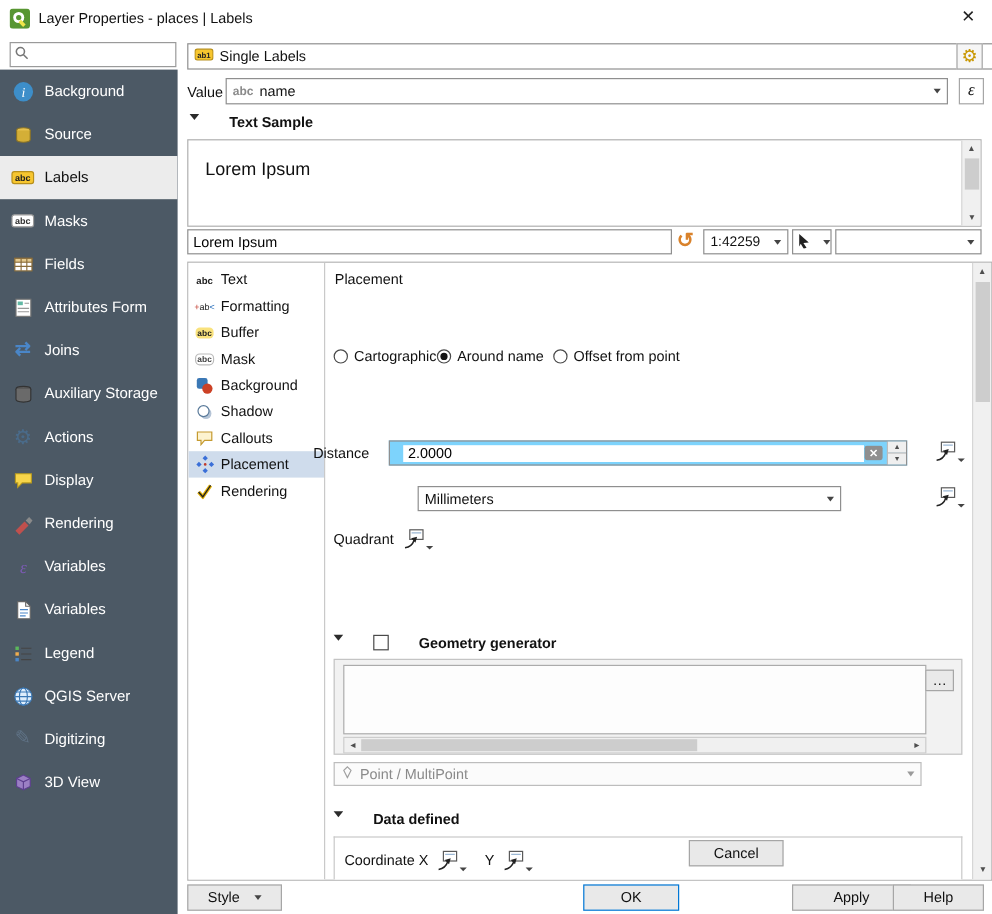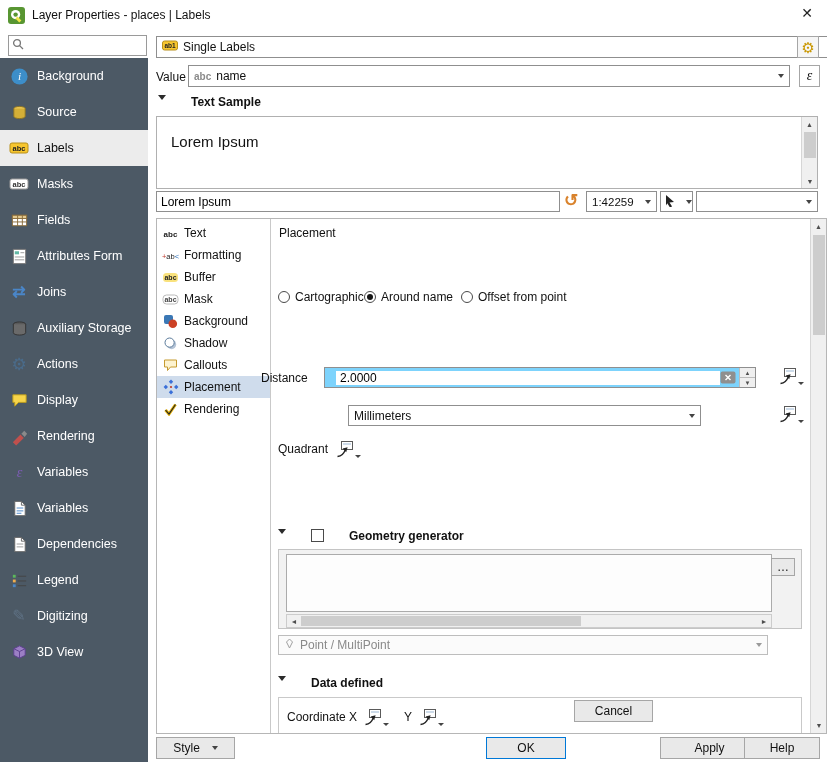--- a/index.html
+++ b/index.html
@@ -193,40 +193,41 @@
             <line x1="7" y1="9.5" x2="14" y2="9.5" stroke="#4a86c8"></line>
             <line x1="7" y1="12.5" x2="14" y2="12.5" stroke="#4a86c8"></line>
             <line x1="7" y1="15" x2="12" y2="15" stroke="#4a86c8"></line>
           </svg>
         </span>
       <span class="side-label">Variables</span>
     </div>
     <div class="side-item">
       <span class="side-icon">
           <svg width="19" height="19" viewBox="0 0 20 20">
-            <path d="M5 2.5 h7 l4 4 v11 h-11 z" fill="#fff" stroke="#666"></path>
-            <path d="M12 2.5 v4 h4" fill="none" stroke="#666"></path>
-            <line x1="7" y1="9.5" x2="14" y2="9.5" stroke="#9a9a9a"></line>
-            <line x1="7" y1="12.5" x2="14" y2="12.5" stroke="#9a9a9a"></line>
-          </svg>
-        </span>
-      <span class="side-label">Dependencies</span>
-    </div>
-    <div class="side-item">
-      <span class="side-icon">
-          <svg width="19" height="19" viewBox="0 0 20 20">
             <rect x="3" y="4" width="3" height="3" fill="#5cb85c"></rect>
             <line x1="8" y1="5.5" x2="17" y2="5.5" stroke="#444"></line>
             <rect x="3" y="9" width="3" height="3" fill="#f0ad4e"></rect>
             <line x1="8" y1="10.5" x2="17" y2="10.5" stroke="#444"></line>
             <rect x="3" y="14" width="3" height="3" fill="#4a86c8"></rect>
             <line x1="8" y1="15.5" x2="17" y2="15.5" stroke="#444"></line>
           </svg>
         </span>
       <span class="side-label">Legend</span>
+    </div>
+    <div class="side-item">
+      <span class="side-icon">
+          <svg width="19" height="19" viewBox="0 0 20 20">
+            <circle cx="10" cy="10" r="7.5" fill="#dfeefc" stroke="#3b78b5"></circle>
+            <ellipse cx="10" cy="10" rx="3.5" ry="7.5" fill="none" stroke="#3b78b5"></ellipse>
+            <line x1="2.5" y1="10" x2="17.5" y2="10" stroke="#3b78b5"></line>
+            <line x1="3.6" y1="6" x2="16.4" y2="6" stroke="#3b78b5"></line>
+            <line x1="3.6" y1="14" x2="16.4" y2="14" stroke="#3b78b5"></line>
+          </svg>
+        </span>
+      <span class="side-label">QGIS Server</span>
     </div>
     <div class="side-item">
       <span class="side-icon">
           <span class="glyph" style="color:#5f7285;font-size:16px;">✎</span>
         </span>
       <span class="side-label">Digitizing</span>
     </div>
     <div class="side-item">
       <span class="side-icon">
           <svg width="19" height="19" viewBox="0 0 20 20">

